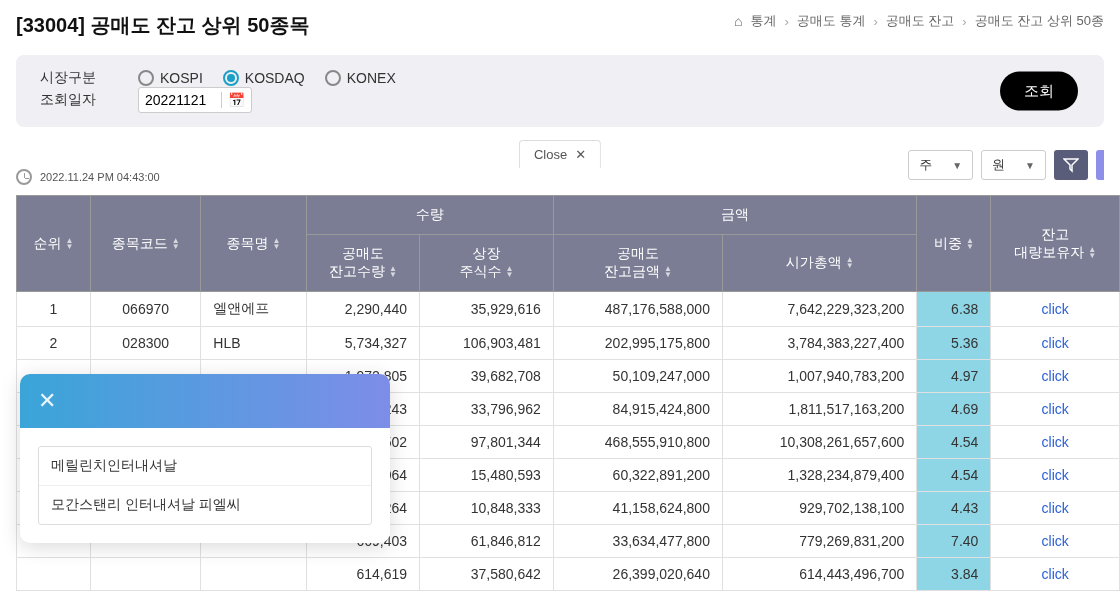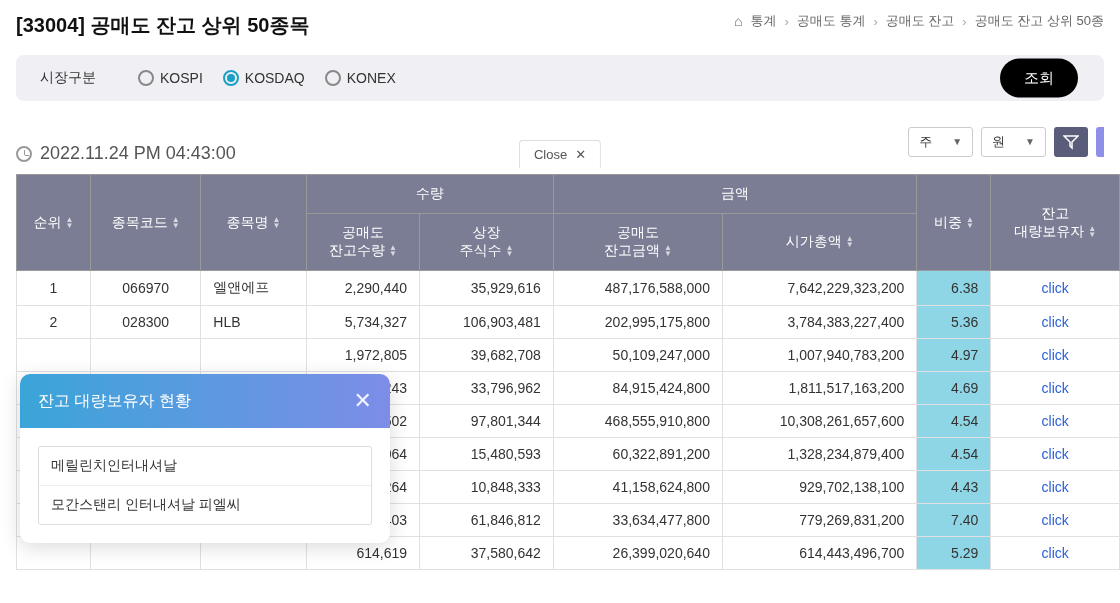--- a/index.html
+++ b/index.html
@@ -150,21 +150,21 @@
       display: flex;
       align-items: center;
       justify-content: space-between;
       padding: 18px 16px 10px 16px;
     }
     .timestamp {
       display: flex;
       align-items: center;
       gap: 8px;
       color: #555;
-      font-size: 18px;
+      font-size: 11px;
       margin-top: 24px;
     }
     .clock-icon {
       width: 16px;
       height: 16px;
       border: 2px solid #999;
       border-radius: 50%;
       position: relative;
     }
     .clock-icon::before {
@@ -341,20 +341,27 @@
         <label class="radio-item">
           <span class="radio-circle selected">
               <span class="radio-dot"></span>
             </span>
           <span>KOSDAQ</span>
         </label>
         <label class="radio-item">
           <span class="radio-circle"></span>
           <span>KONEX</span>
         </label>
+      </div>
+    </div>
+    <div class="filter-row">
+      <span class="filter-label">조회일자</span>
+      <div class="date-input-wrap">
+        <input class="date-input" value="20221121" style="">
+        <span class="cal-icon">📅</span>
       </div>
     </div>
   </div>
   <button class="search-btn">조회</button>
 </div>
 
 <div class="close-tab">
   <span>Close</span>
   <span>✕</span>
 </div>
@@ -494,29 +501,28 @@
     <td class="center"><span class="click-link">click</span></td>
   </tr>
       <tr>
     <td class="center"></td>
     <td class="center"></td>
     <td class="left"></td>
     <td>614,619</td>
     <td>37,580,642</td>
     <td>26,399,020,640</td>
     <td>614,443,496,700</td>
-    <td class="ratio">5.29</td>
+    <td class="ratio">3.84</td>
     <td class="center"><span class="click-link">click</span></td>
   </tr>
     </tbody>
 </table>
 
 <div class="popup">
   <div class="popup-header">
-    <span>잔고 대량보유자 현황</span>
     <span class="popup-close">✕</span>
   </div>
   <div class="popup-body">
     <div class="popup-list">
       <div class="popup-item">메릴린치인터내셔날</div>
       <div class="popup-item">모간스탠리 인터내셔날 피엘씨</div>
     </div>
   </div>
 </div>
 

